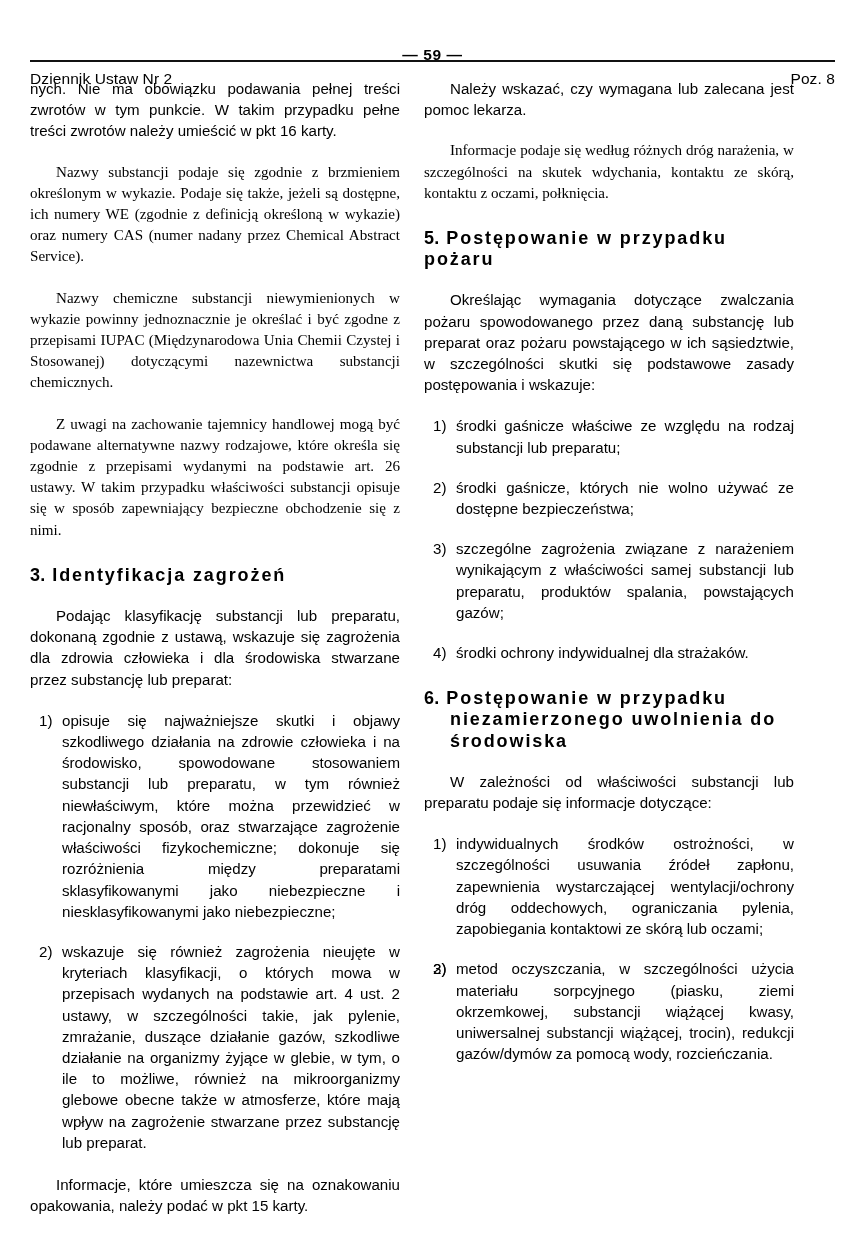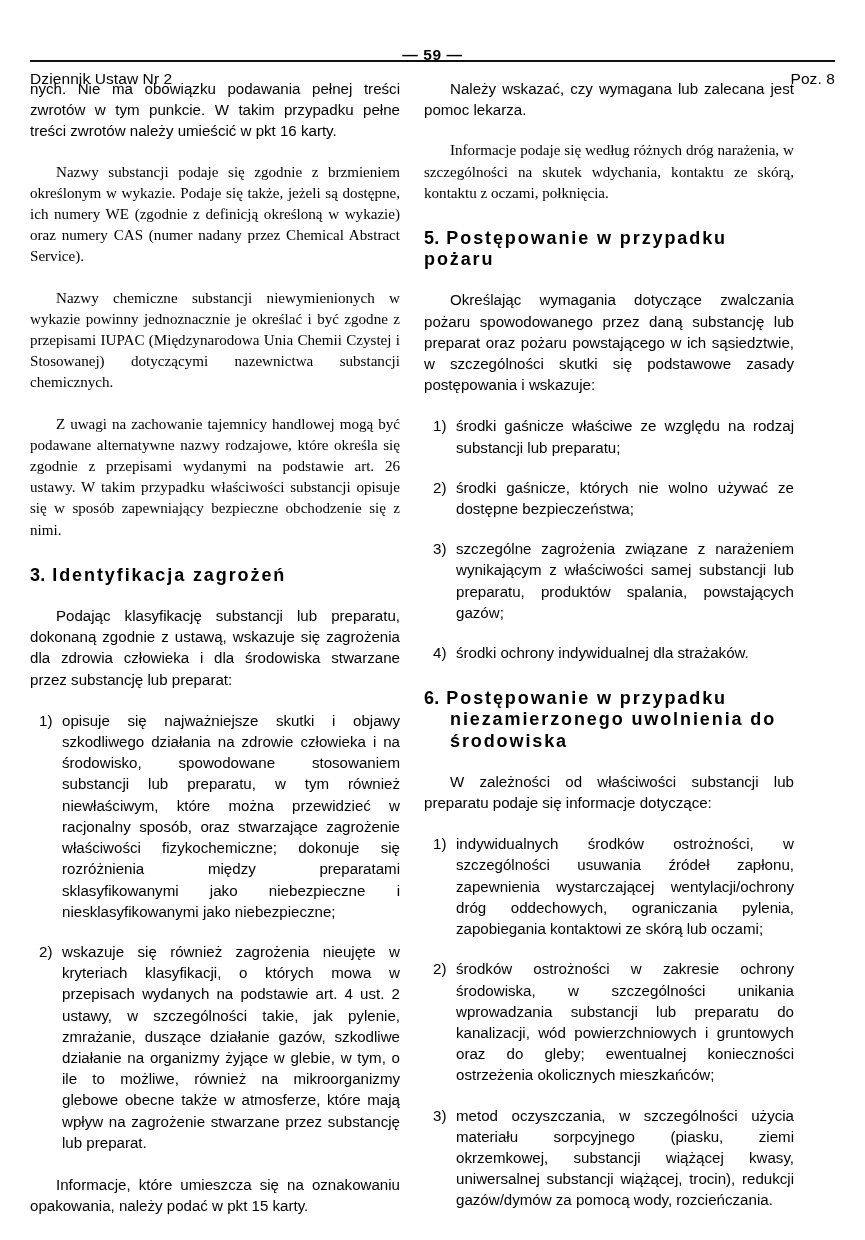--- a/index.html
+++ b/index.html
@@ -216,21 +216,20 @@
 
       <p class="para indent">W zależności od właściwości substancji lub preparatu podaje się informacje dotyczące:</p>
 
       <ol class="numlist">
         <li>
           <span class="marker">1)</span>
           <span>indywidualnych środków ostrożności, w szczególności usuwania źródeł zapłonu, zapewnienia wystarczającej wentylacji/ochrony dróg oddechowych, ograniczania pylenia, zapobiegania kontaktowi ze skórą lub oczami;</span>
         </li>
         <li>
           <span class="marker">2)</span>
-          <span>środków ostrożności w zakresie ochrony środowiska, w szczególności unikania wprowadzania substancji lub preparatu do kanalizacji, wód powierzchniowych i gruntowych oraz do gleby; ewentualnej konieczności ostrzeżenia okolicznych mieszkańców;</span>
         </li>
         <li>
           <span class="marker">3)</span>
           <span>metod oczyszczania, w szczególności użycia materiału sorpcyjnego (piasku, ziemi okrzemkowej, substancji wiążącej kwasy, uniwersalnej substancji wiążącej, trocin), redukcji gazów/dymów za pomocą wody, rozcieńczania.</span>
         </li>
       </ol>
 
     </div>
 
   </div>

